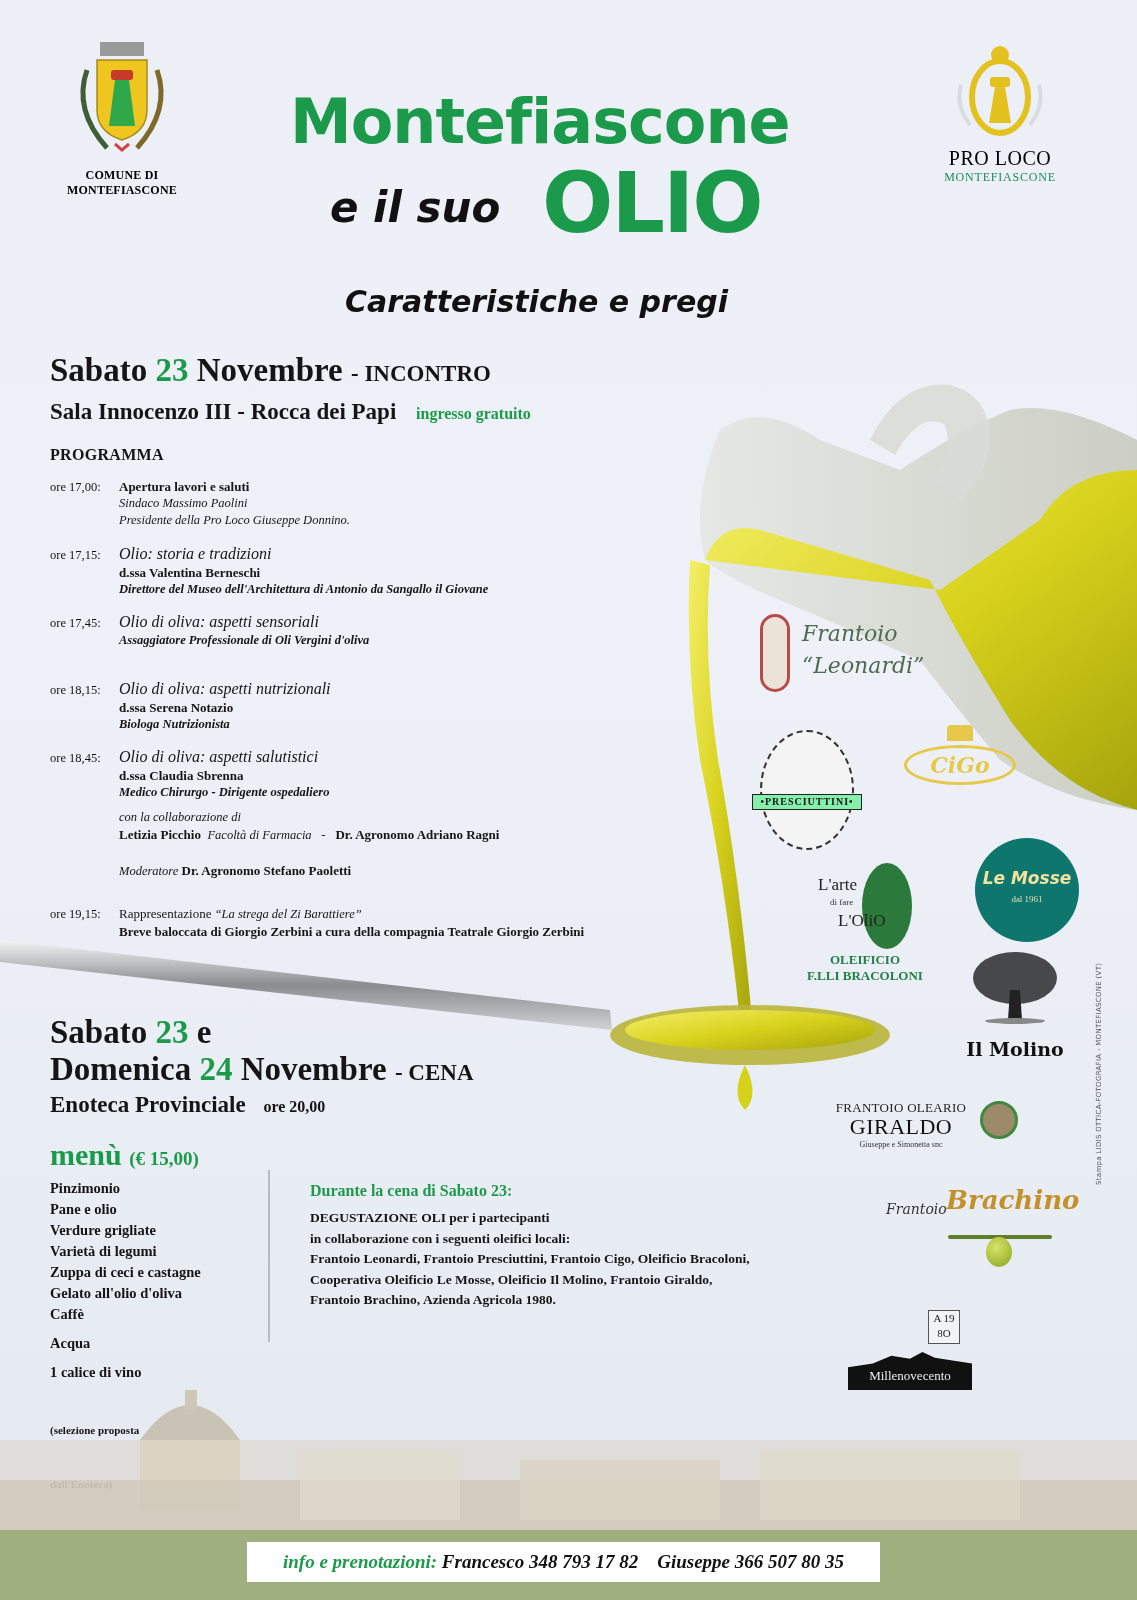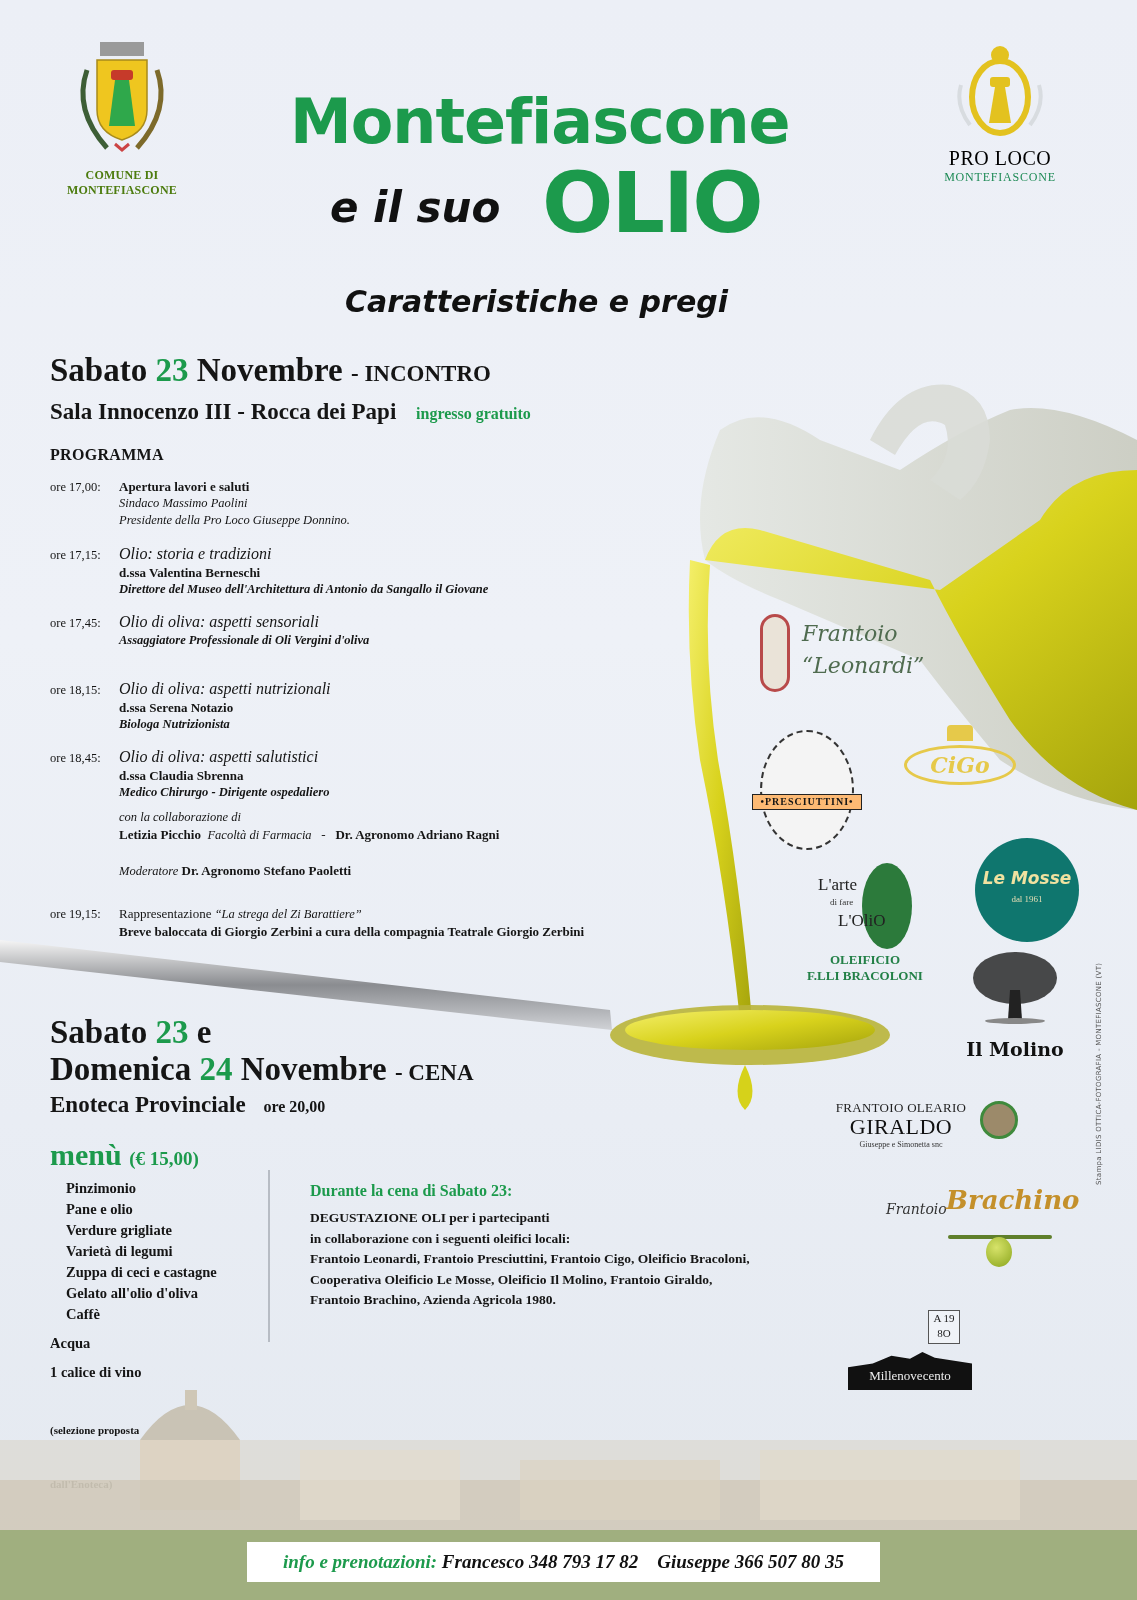--- a/index.html
+++ b/index.html
@@ -9,21 +9,21 @@
     background: linear-gradient(180deg, #eceff6 0%, #eef1f7 40%, #e9edf4 70%, #e4e9f0 100%);
     font-family: "Liberation Serif", "DejaVu Serif", serif;
     color: #151515;
   }
   .abs { position: absolute; }
   .green { color: #1c9a4c; }
 
   
   #comune { left: 62px; top: 40px; width: 120px; text-align: center; }
   #comune .crest { width: 110px; height: 120px; margin: 0 auto; }
-  #comune .lbl { font-size: 12px; font-weight: bold; line-height: 15px; color: #4d7c0f; margin-top: 4px; letter-spacing: 0.2px; }
+  #comune .lbl { font-size: 12px; font-weight: bold; line-height: 15px; color: #000000; margin-top: 4px; letter-spacing: 0.2px; }
 
   #proloco { left: 930px; top: 45px; width: 140px; text-align: center; }
   #proloco .crest { width: 90px; height: 95px; margin: 0 auto; }
   #proloco .name { font-size: 20px; color: #000000; letter-spacing: 0.5px; line-height: 24px; margin-top: 2px; }
   #proloco .sub { font-size: 12px; color: #1d8a55; letter-spacing: 0.8px; line-height: 14px; }
 
   
   #title-main { left: 290px; top: 82px; font-family: "DejaVu Sans", sans-serif; font-weight: bold; font-size: 62px; color: #1c9a4c; letter-spacing: -1px; line-height: 80px; }
   #title-sub { left: 330px; top: 168px; font-family: "DejaVu Sans", sans-serif; font-weight: bold; font-style: italic; font-size: 42px; color: #111; line-height: 80px; }
   #title-olio { left: 542px; top: 156px; font-family: "DejaVu Sans", sans-serif; font-weight: bold; font-size: 84px; color: #1c9a4c; line-height: 94px; letter-spacing: -2px; }
@@ -53,38 +53,38 @@
   #ev2-line1 { left: 50px; top: 1013px; font-size: 33px; font-weight: bold; line-height: 38px; }
   #ev2-line2 { left: 50px; top: 1050px; font-size: 33px; font-weight: bold; line-height: 38px; }
   #ev2-line2 .kind { font-size: 23px; }
   #ev2-place { left: 50px; top: 1090px; font-size: 23px; font-weight: bold; line-height: 30px; }
   #ev2-place .time { font-size: 16px; margin-left: 12px; }
 
   #menu { left: 50px; top: 1138px; width: 220px; }
   #menu .head { font-size: 30px; font-weight: bold; color: #1c9a4c; line-height: 34px; }
   #menu .head .price { font-size: 19px; }
   #menu ul { list-style: none; margin-top: 2px; }
-  #menu li { font-size: 14.5px; font-weight: bold; line-height: 21px; margin-left: 16px; }
+  #menu li { font-size: 14.5px; font-weight: bold; line-height: 21px; }
   #menu .extra { font-size: 14.5px; font-weight: bold; line-height: 21px; }
   #menu .note { font-size: 11px; font-weight: bold; line-height: 14px; margin-top: 40px; }
   #menu-divider { left: 268px; top: 1170px; width: 2px; height: 172px; background: #b7bcc4; }
 
   #tasting { left: 310px; top: 1180px; width: 500px; }
   #tasting .head { font-size: 16px; font-weight: bold; color: #1c9a4c; line-height: 22px; }
   #tasting p { font-size: 13.5px; font-weight: bold; line-height: 20.5px; }
 
   
   .sponsor { position: absolute; text-align: center; }
   #sp-leonardi { left: 760px; top: 612px; width: 170px; height: 80px; }
   #sp-leonardi .badge { position: absolute; left: 0; top: 2px; width: 30px; height: 78px; border-radius: 15px; border: 3px solid #b84a4a; background: #eae3d8; }
   #sp-leonardi .txt { position: absolute; left: 42px; top: 6px; font-family: "DejaVu Serif", serif; font-style: italic; font-size: 22px; color: #4f6b4f; line-height: 32px; text-align: left; }
 
   #sp-presciuttini { left: 752px; top: 730px; width: 110px; height: 125px; }
   #sp-presciuttini .ring { position: absolute; left: 8px; top: 0; width: 94px; height: 120px; border-radius: 50%; border: 2px dashed #333; background: #f4f4f4; }
-  #sp-presciuttini .ribbon { position: absolute; left: 0; top: 64px; width: 110px; height: 16px; background: #fdba74; border: 1.5px solid #222; font-size: 10px; line-height: 13px; letter-spacing: 1px; font-weight: bold; }
+  #sp-presciuttini .ribbon { position: absolute; left: 0; top: 64px; width: 110px; height: 16px; background: #86efac; border: 1.5px solid #222; font-size: 10px; line-height: 13px; letter-spacing: 1px; font-weight: bold; }
 
   #sp-cigo { left: 900px; top: 725px; width: 120px; height: 70px; }
   #sp-cigo .crown { margin: 0 auto; width: 26px; height: 16px; background: #e6c94a; border-radius: 4px 4px 0 0; }
   #sp-cigo .oval { margin: 4px auto 0; width: 112px; height: 40px; border: 3px solid #e6c94a; border-radius: 50%; font-family: "DejaVu Serif", serif; font-style: italic; font-weight: bold; font-size: 22px; color: #e6c94a; line-height: 34px; }
 
   #sp-lemosse { left: 975px; top: 838px; width: 104px; height: 104px; border-radius: 50%; background: #0f766e; }
   #sp-lemosse .txt { position: absolute; left: 0; top: 30px; width: 104px; font-family: "DejaVu Sans", sans-serif; font-style: italic; font-weight: bold; font-size: 17px; color: #f1e2a0; }
   #sp-lemosse .since { position: absolute; left: 0; top: 56px; width: 104px; font-size: 9px; color: #e9dfb6; }
 
   #sp-bracoloni { left: 800px; top: 855px; width: 130px; height: 135px; }

